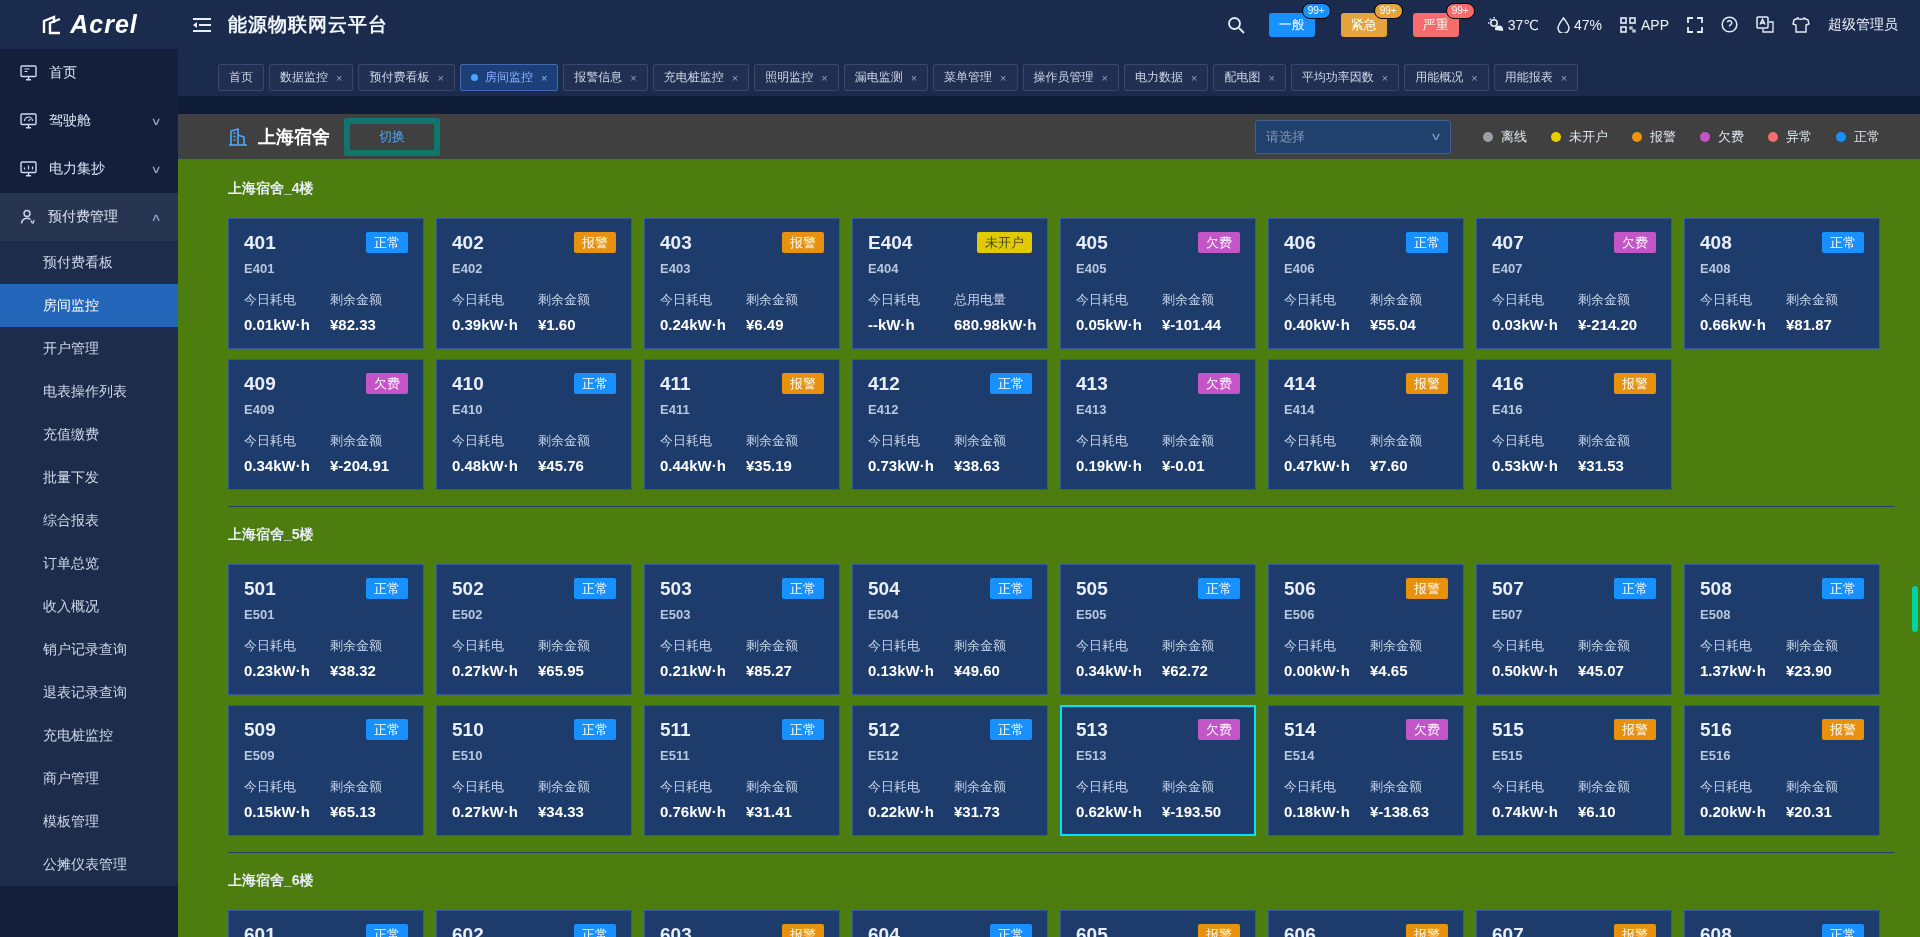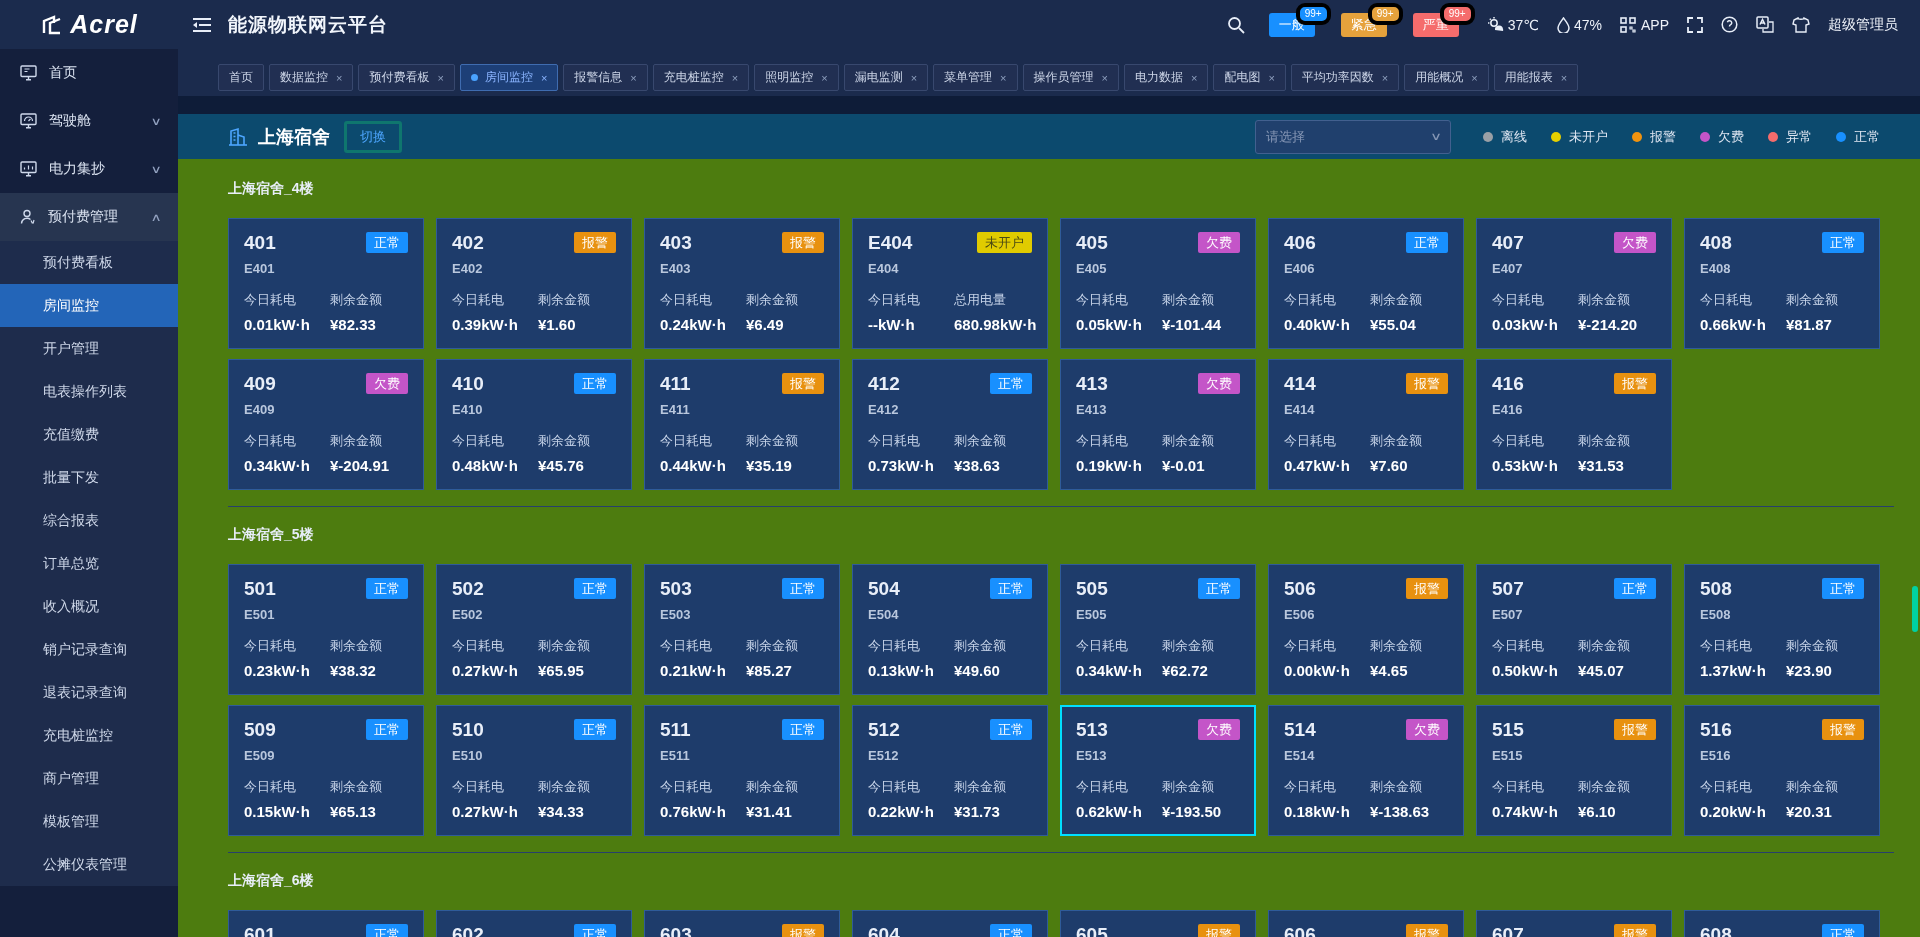--- a/index.html
+++ b/index.html
@@ -13,21 +13,21 @@
   .logo-box { width:178px; display:flex; align-items:center; justify-content:center; gap:6px; }
   .logo-mark { color:#fff; }
   .logo-text { font-size:25px; font-weight:bold; font-style:italic; color:#fff; letter-spacing:1px; }
   .hamburger { margin-left:14px; color:#e8eef8; cursor:pointer; display:flex; }
   .platform-title { font-size:19px; font-weight:bold; color:#f2f6fc; margin-left:16px; letter-spacing:1px; }
   .header-right { margin-left:auto; display:flex; align-items:center; gap:18px; padding-right:22px; }
   .hicon { color:#e8eef8; display:flex; align-items:center; }
   .alert-chip { position:relative; color:#fff; font-size:13px; padding:3px 10px; border-radius:3px;
     cursor:pointer; margin-right:10px; }
   .alert-count { position:absolute; top:-10px; right:-16px; font-size:10px; color:#fff;
-    padding:1px 5px; border-radius:9px; border:4px solid #000000; line-height:12px; }
+    padding:1px 5px; border-radius:9px; border:1px solid #000000; line-height:12px; }
   .h-metric { display:flex; align-items:center; gap:4px; font-size:14px; color:#eef2f9; }
   .h-app { display:flex; align-items:center; gap:5px; font-size:14px; color:#eef2f9; }
   .username { font-size:14px; color:#eef2f9; cursor:pointer; }
 
   
   aside { background:#141f3c; overflow:hidden; }
   .side-item { display:flex; align-items:center; height:48px; padding:0 18px 0 20px;
     font-size:14px; color:#dbe3f1; cursor:pointer; position:relative; }
   .side-item .s-label { margin-left:12px; }
   .side-item.sub { height:43px; padding-left:43px; background:#1e2c4c; color:#cfd8e9; }
@@ -45,26 +45,26 @@
     border:1px solid #38486e; border-radius:2px; font-size:12px; color:#ccd5e7;
     cursor:pointer; white-space:nowrap; }
   .tab.active { background:#1d3f77; border-color:#3f6cb0; color:#8ab4ff; }
   .tab-dot { width:7px; height:7px; border-radius:50%; background:#4aa3ff; margin-right:7px; }
   .tab-close { margin-left:8px; font-size:11px; color:#8fa0bf; }
   .tab.active .tab-close { color:#8ab4ff; }
 
   .gap-strip { height:18px; background:#0e1c38; }
 
   
-  .toolbar { height:45px; background:#0c4a6e; display:flex; align-items:center;
+  .toolbar { height:45px; background:#404040; display:flex; align-items:center;
     padding:0 40px 0 50px; }
   .b-icon { color:#4da6ff; display:flex; }
   .building-name { font-size:18px; font-weight:bold; color:#fff; margin:0 14px 0 10px; }
-  .switch-btn { font-size:13px; color:#4da6ff; border:3px solid #0f766e; border-radius:3px;
-    background:transparent; padding:4px 13px; cursor:pointer; }
+  .switch-btn { font-size:13px; color:#4da6ff; border:6px solid #0f766e; border-radius:3px;
+    background:transparent; padding:4px 29px; cursor:pointer; }
   .toolbar-right { margin-left:auto; display:flex; align-items:center; gap:24px; }
   .select { width:196px; height:30px; border:1px solid #42608f; border-radius:3px;
     display:flex; align-items:center; padding:16px 10px; color:#8596b5; font-size:13px;
     cursor:pointer; background:#20406d; margin-right:8px; }
   .select .sel-chev { margin-left:auto; color:#8596b5; font-size:11px; transform:scaleX(1.5); }
   .legend { display:flex; align-items:center; gap:24px; }
   .legend-item { display:flex; align-items:center; gap:8px; font-size:13px; color:#dfe6f2; }
   .dot { width:10px; height:10px; border-radius:50%; display:inline-block; }
 
   

